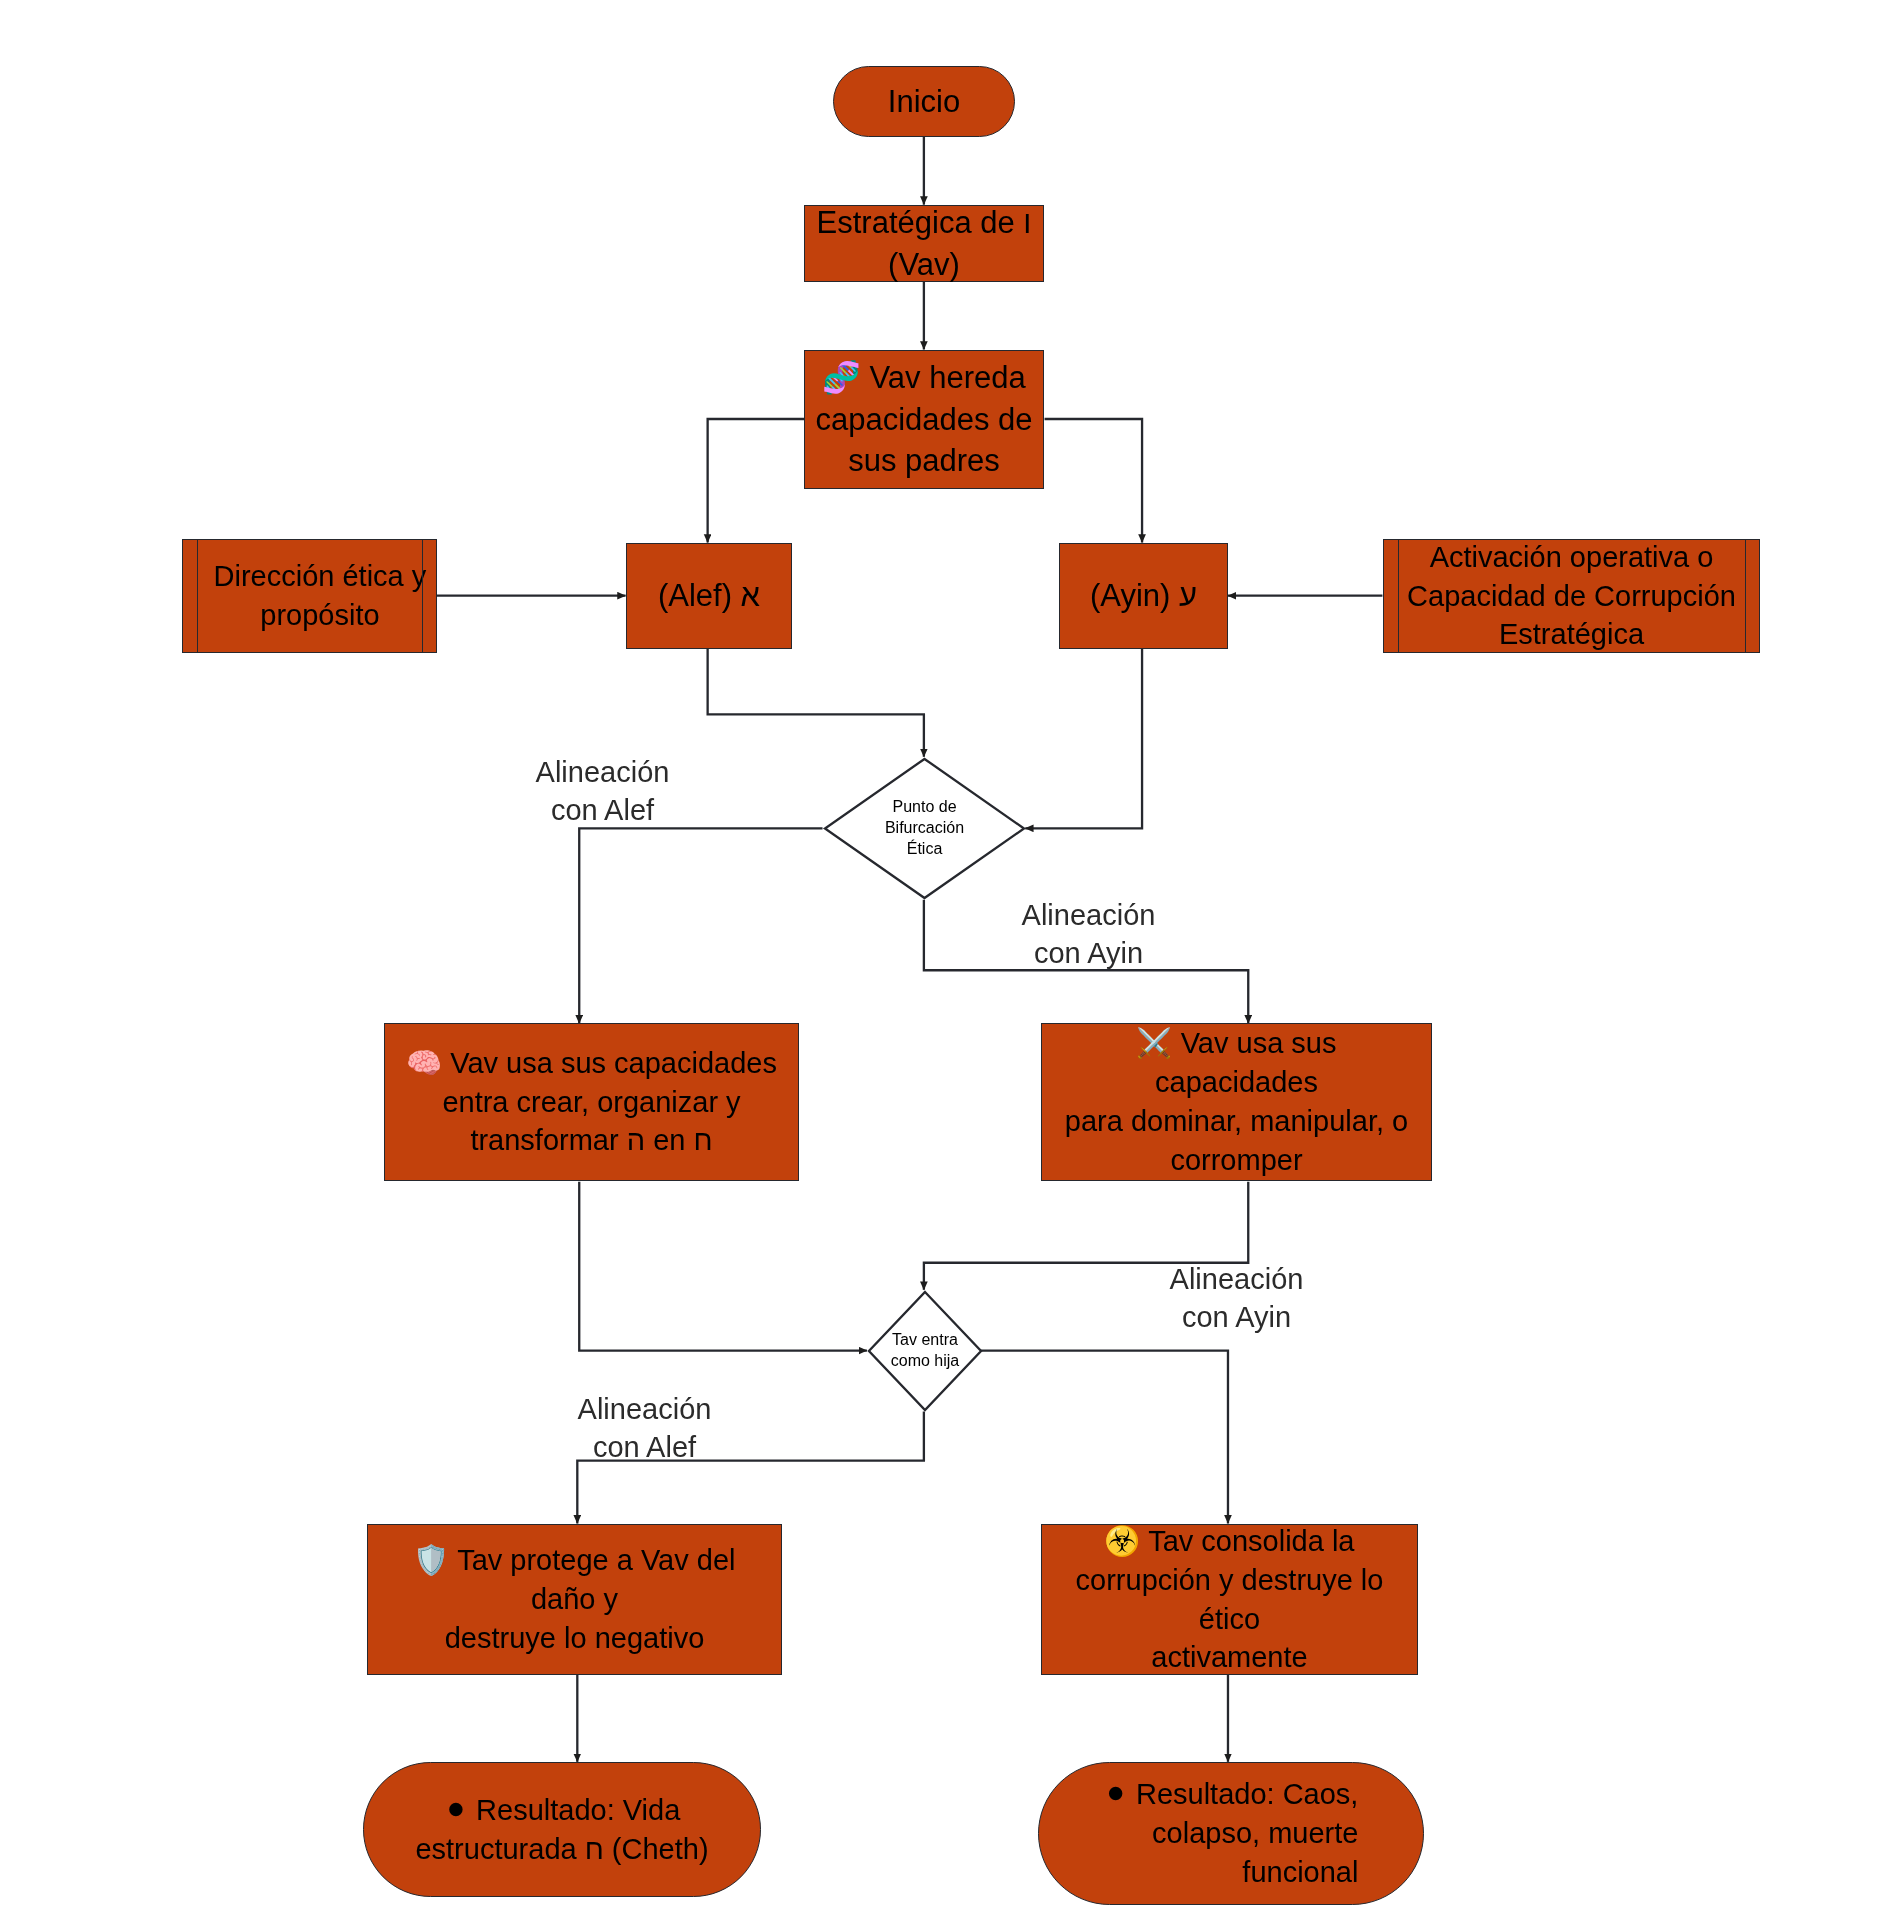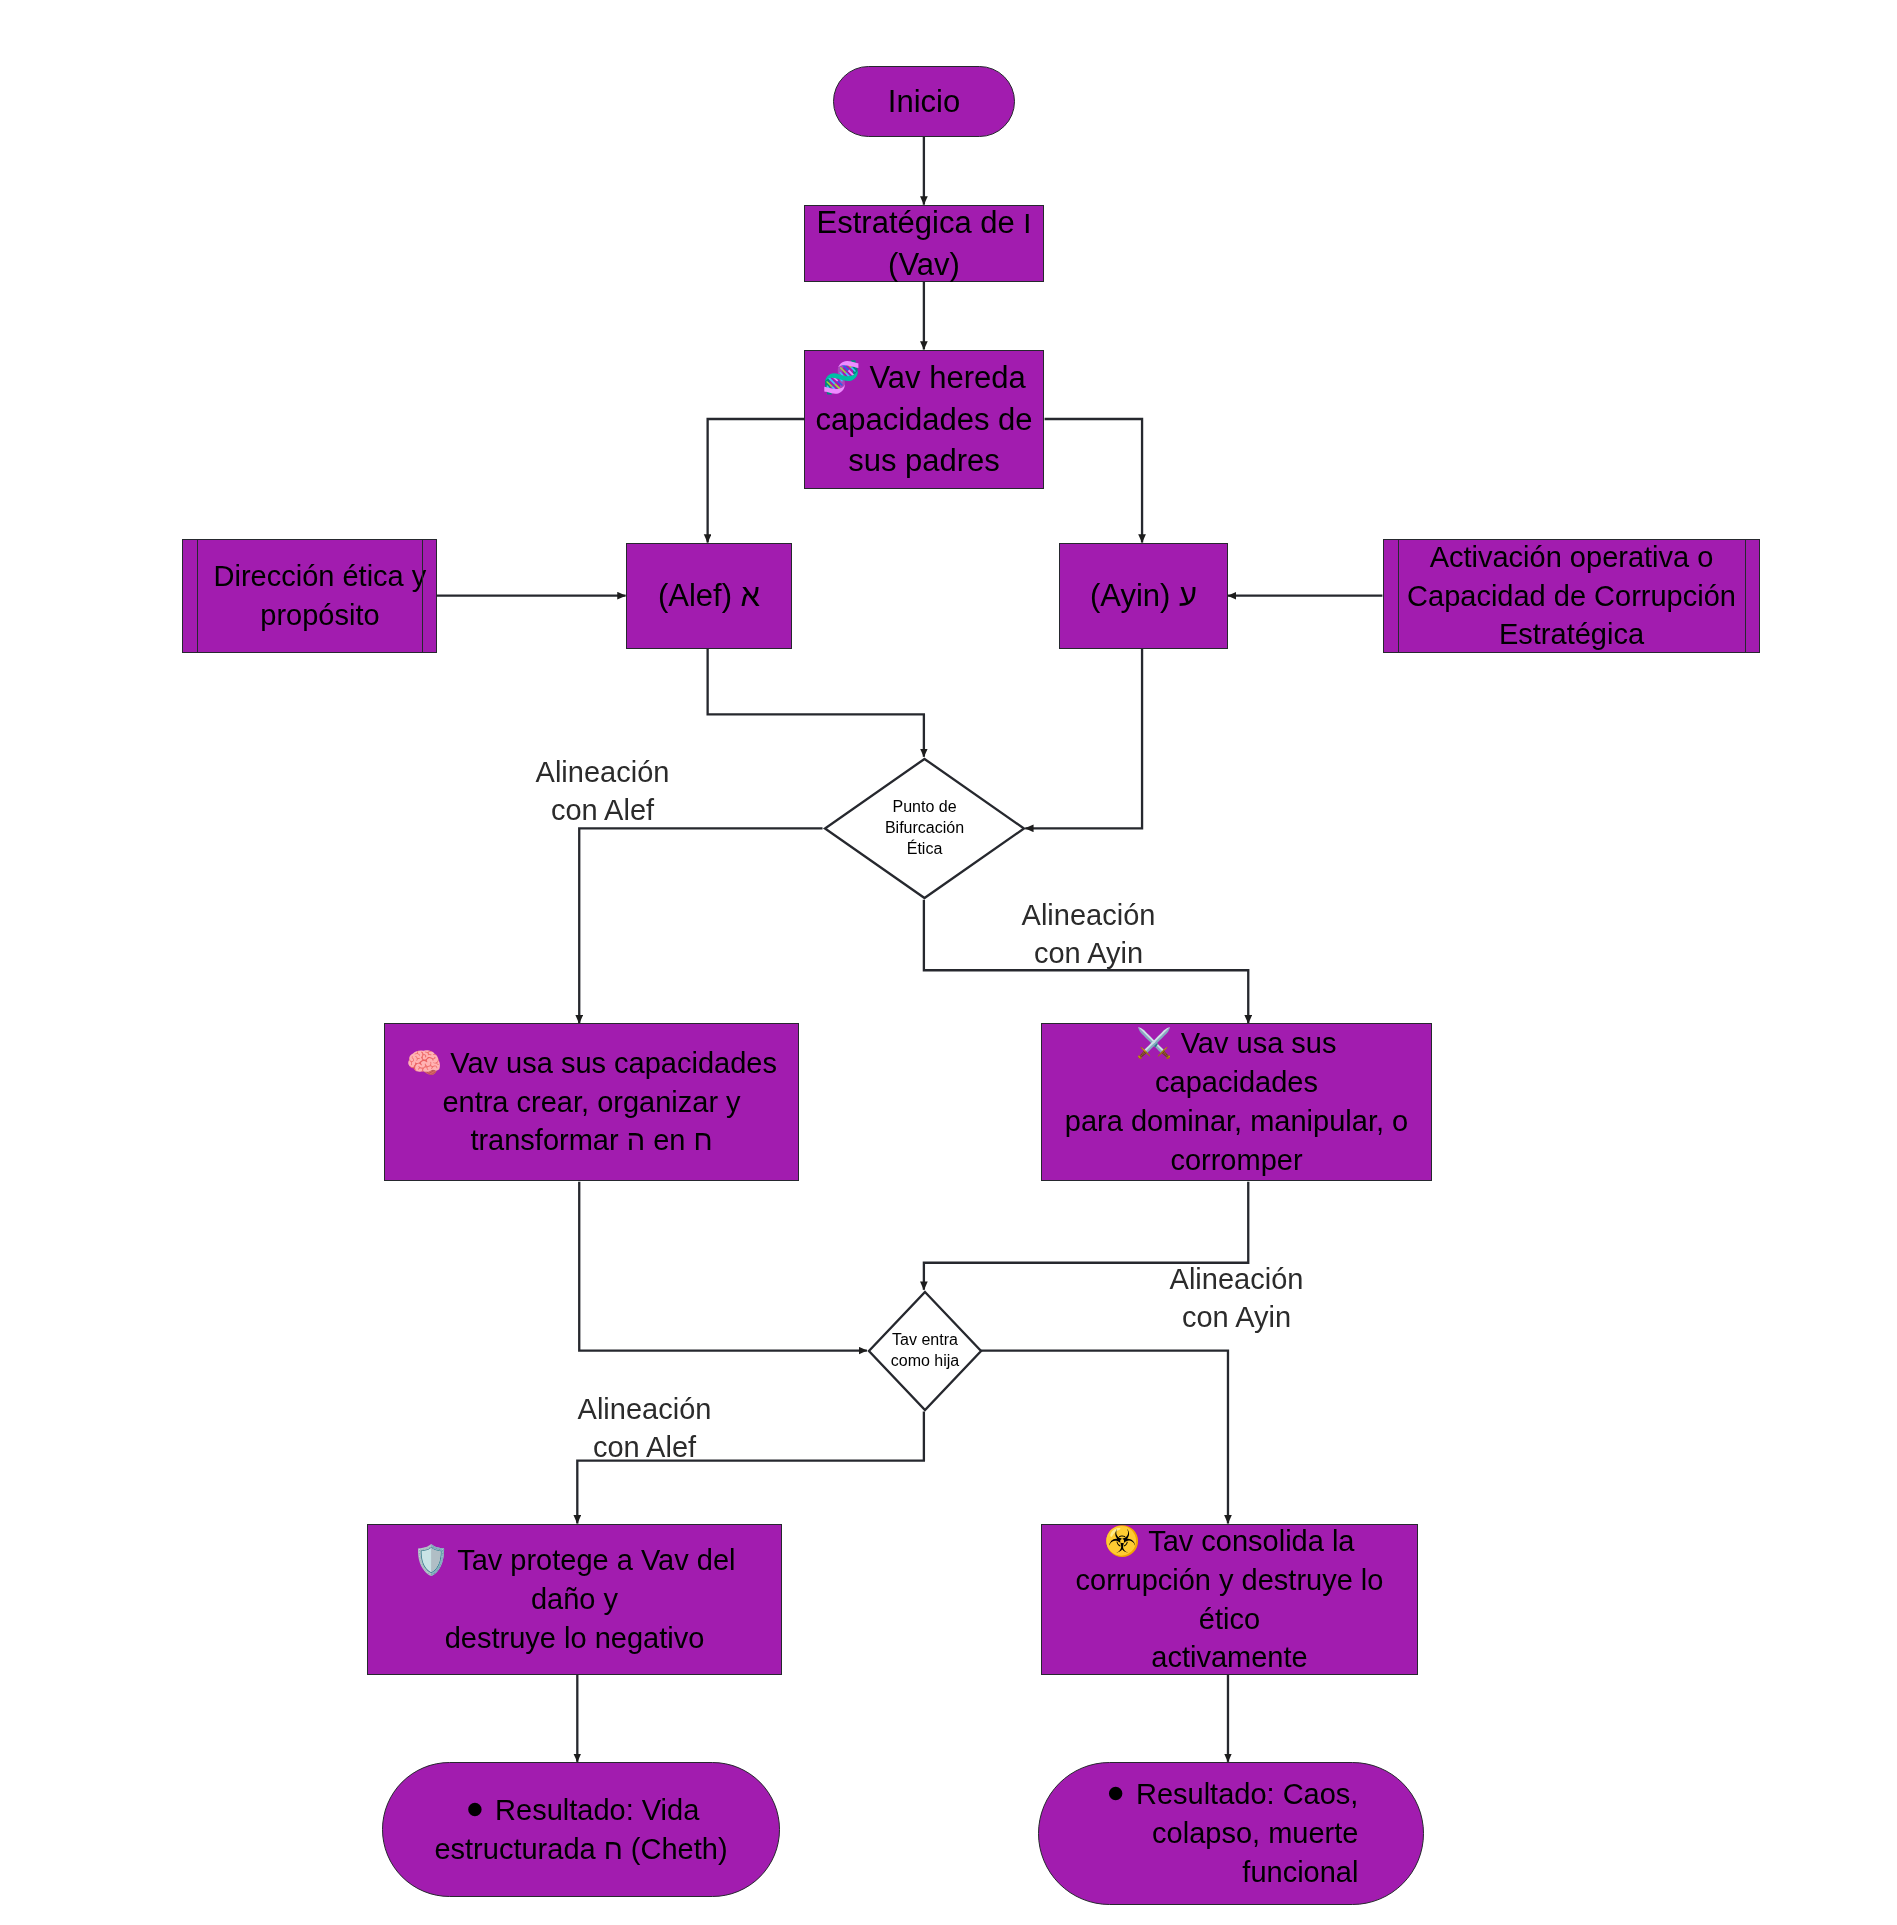--- a/index.html
+++ b/index.html
@@ -21,21 +21,21 @@
   svg.edges {
     position: absolute;
     left: 0;
     top: 0;
     width: 1897px;
     height: 1925px;
   }
   .node {
     position: absolute;
     box-sizing: border-box;
-    background: #a21caf;
+    background: #c2410c;
     border: 1.9px solid #26282e;
     display: flex;
     align-items: center;
     justify-content: center;
     text-align: center;
     line-height: 1.34;
     z-index: 3;
   }
   .node .txt {
     display: block;
@@ -226,21 +226,21 @@
     <span class="txt"><span class="emoji">🛡️</span> <span>Tav protege a Vav del daño y
 destruye lo negativo</span></span>
   </div>
 
   <div class="node process fs-30" style="left:1041px; top:1524px; width:377px; height:151px;">
     <span class="txt"><span class="emoji">☣️</span> <span>Tav consolida la
 corrupción y destruye lo ético
 activamente</span></span>
   </div>
 
-  <div class="node terminal fs-30" style="left:382px; top:1762px; width:398px; height:135px;text-align:center;">
+  <div class="node terminal fs-30" style="left:363px; top:1762px; width:398px; height:135px;text-align:center;">
     <span class="txt"><span class="emoji">⚫</span> <span>Resultado: Vida
 estructurada ח (Cheth)</span></span>
   </div>
 
   <div class="node terminal fs-30 leftalign" style="left:1038px; top:1762px; width:386px; height:143px;">
     <span class="txt"><span class="emoji">⚫</span> <span>Resultado: Caos,
 colapso, muerte
 funcional</span></span>
   </div>
 

